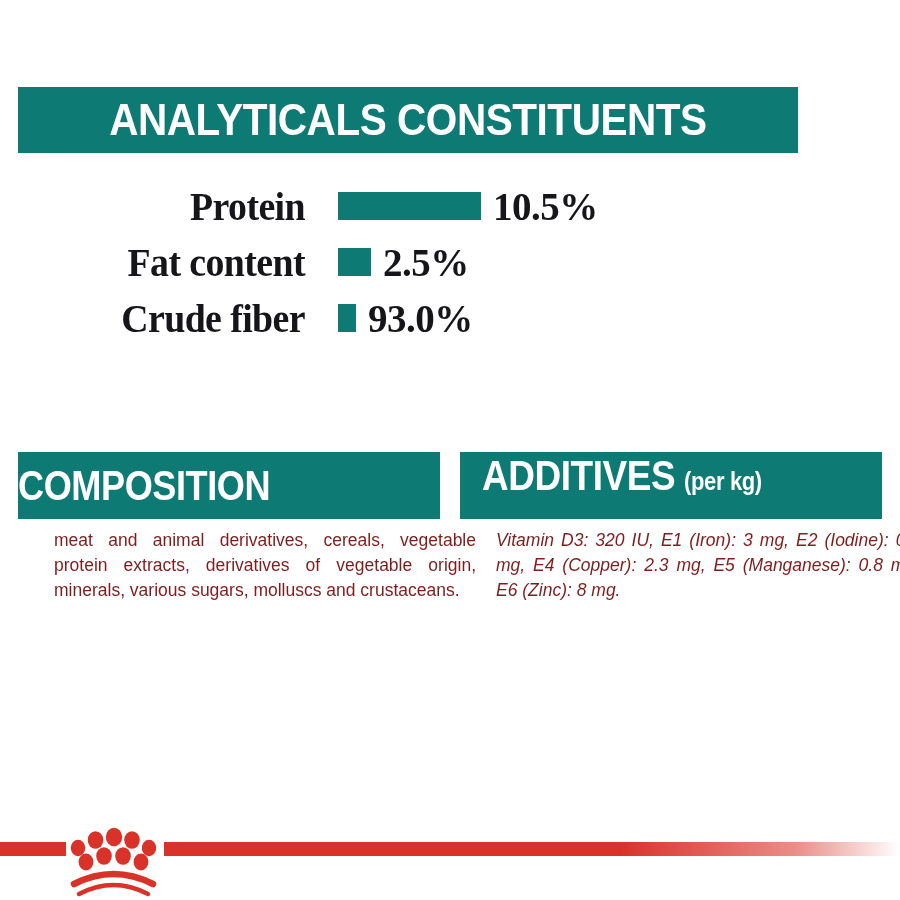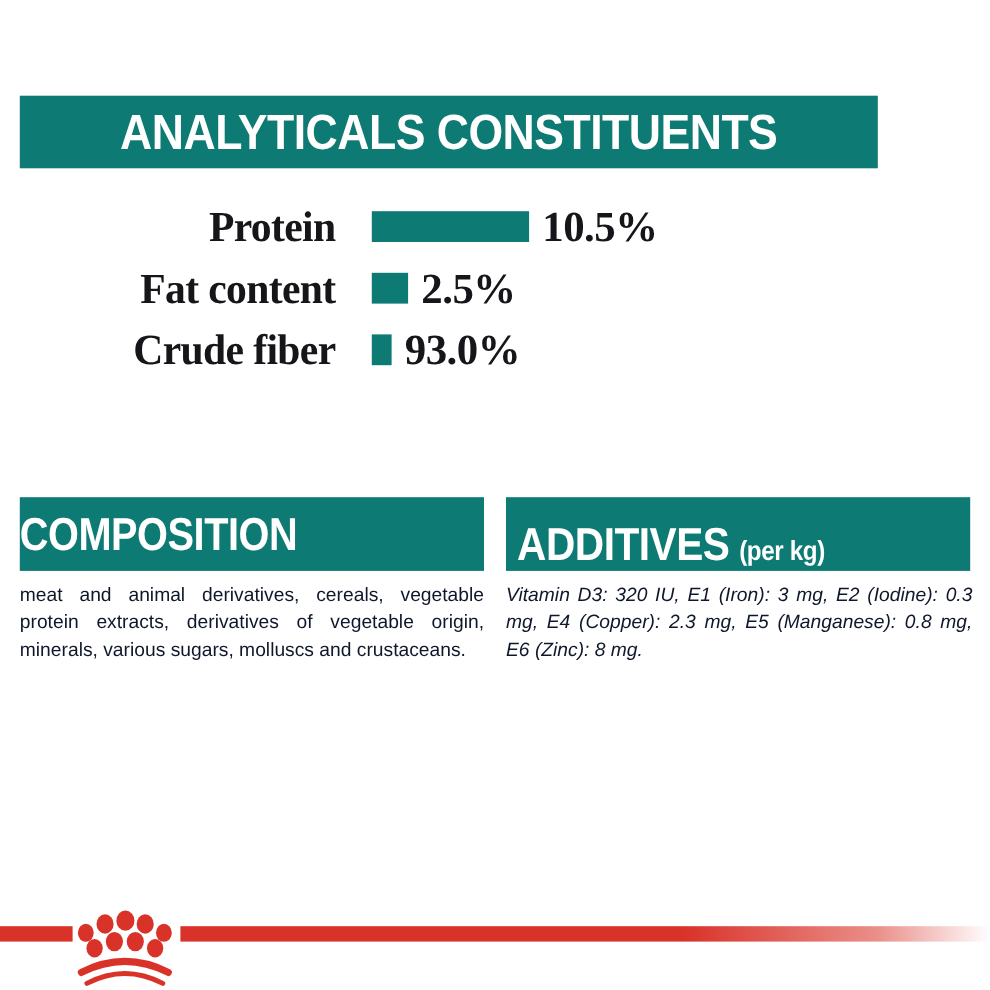--- a/index.html
+++ b/index.html
@@ -109,23 +109,23 @@
   }
   #composition-header .bar-title {
     font-size: 42px;
   }
 
   #additives-header {
     left: 460px;
     top: 452px;
     width: 422px;
     height: 67px;
-    padding-left: 10px;
+    padding-left: 22px;
     box-sizing: border-box;
-    align-items: flex-end;
+    align-items: flex-start;
   }
   #additives-header .inner {
     display: flex;
     align-items: baseline;
     transform: scaleX(0.88);
     transform-origin: left center;
     white-space: nowrap;
   }
   #additives-header .bar-title {
     font-size: 42px;
@@ -137,23 +137,24 @@
     font-size: 25px;
     margin-left: 10px;
     letter-spacing: -0.4px;
     white-space: nowrap;
   }
 
   .body-text {
     position: absolute;
     font-size: 17.5px;
     line-height: 1.42;
-    color: #0f172a;
+    color: #7f1d1d;
     text-align: justify;
     font-family: "Liberation Sans", sans-serif;
+    margin-left: 36px;
   }
   #composition-text {
     left: 18px;
     top: 528px;
     width: 422px;
   }
   #additives-text {
     left: 460px;
     top: 528px;
     width: 424px;

